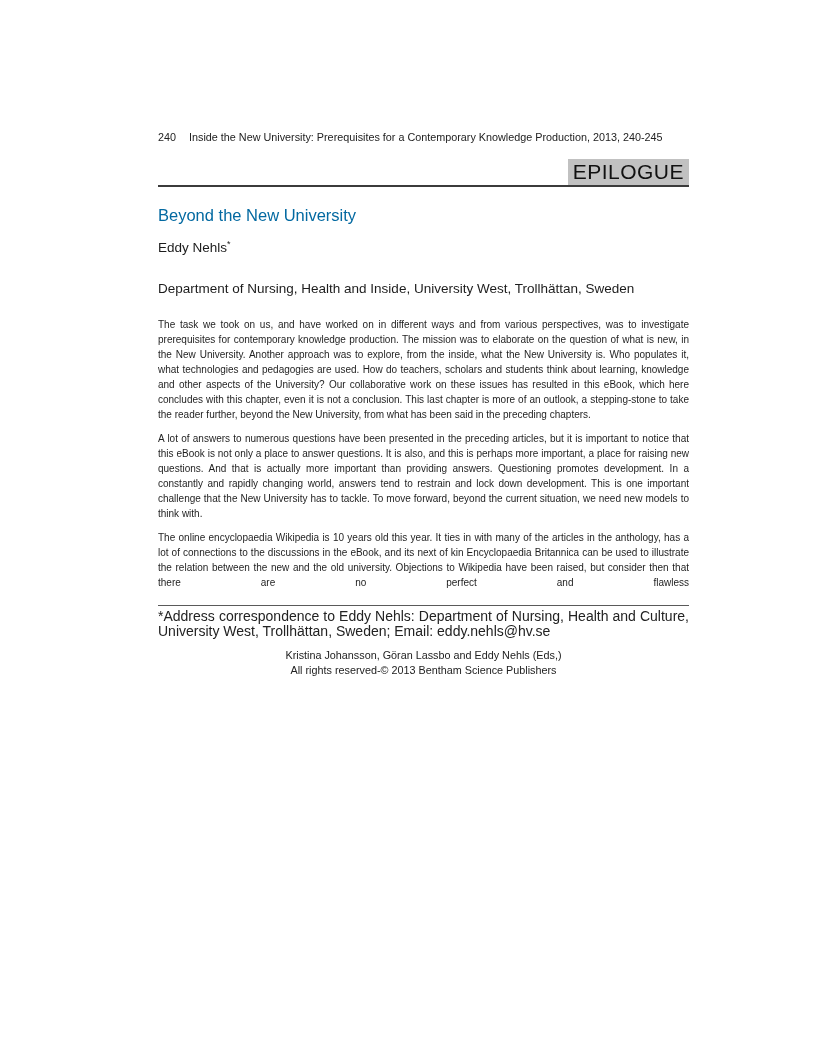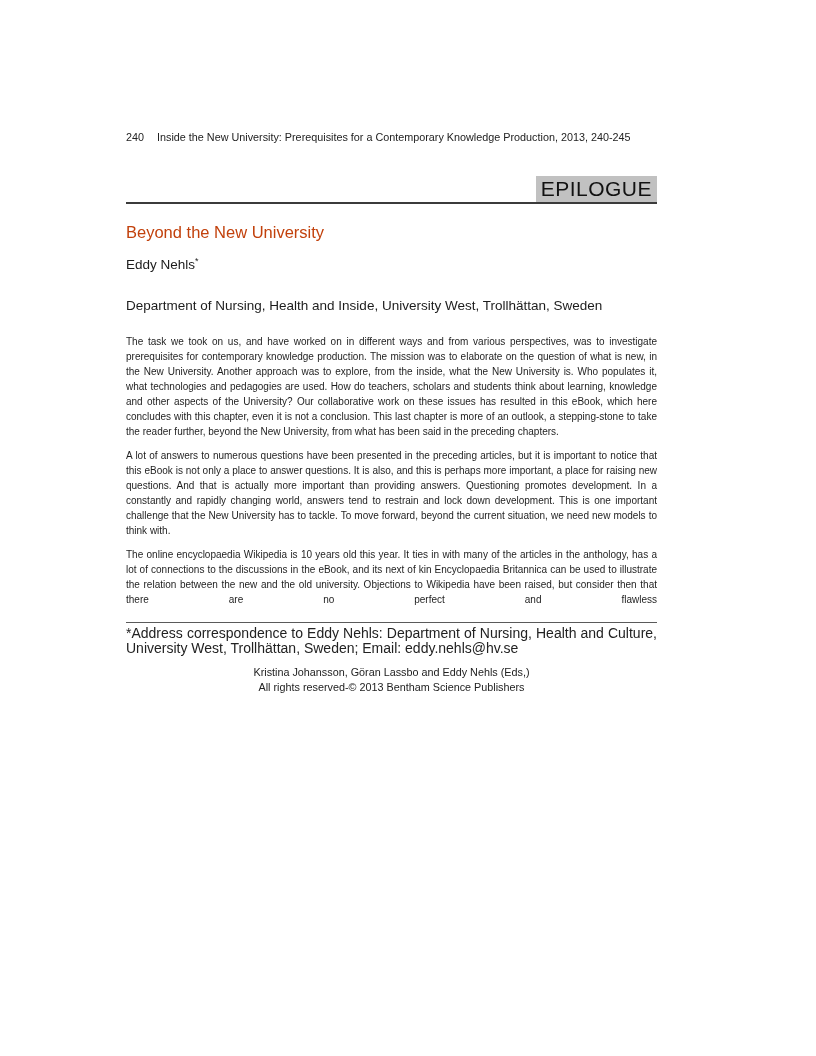--- a/index.html
+++ b/index.html
@@ -10,21 +10,21 @@
   }
   .page {
     position: relative;
     width: 816px;
     height: 1056px;
     background: #ffffff;
     overflow: hidden;
   }
   .content {
     position: absolute;
-    left: 126px;
+    left: 158px;
     top: 0;
     width: 531px;
   }
   .running-header {
     margin-top: 131px;
     font-size: 10.8px;
     line-height: 13px;
     color: #222222;
     white-space: nowrap;
   }
@@ -36,28 +36,27 @@
   }
   .section-label {
     display: inline-block;
     background: #c1c1c1;
     color: #111111;
     font-size: 21px;
     line-height: 26px;
     letter-spacing: 0.5px;
     padding: 0 5px;
     vertical-align: bottom;
-    margin-top: 17px;
   }
   .chapter-title {
     margin-top: 18px;
     font-size: 16.5px;
     font-weight: normal;
     line-height: 20px;
-    color: #c2410c;
+    color: #0369a1;
   }
   .author-line {
     margin-top: 14px;
     font-size: 13.5px;
     line-height: 17px;
   }
   .author-line sup {
     font-size: 9px;
     vertical-align: super;
     line-height: 0;

